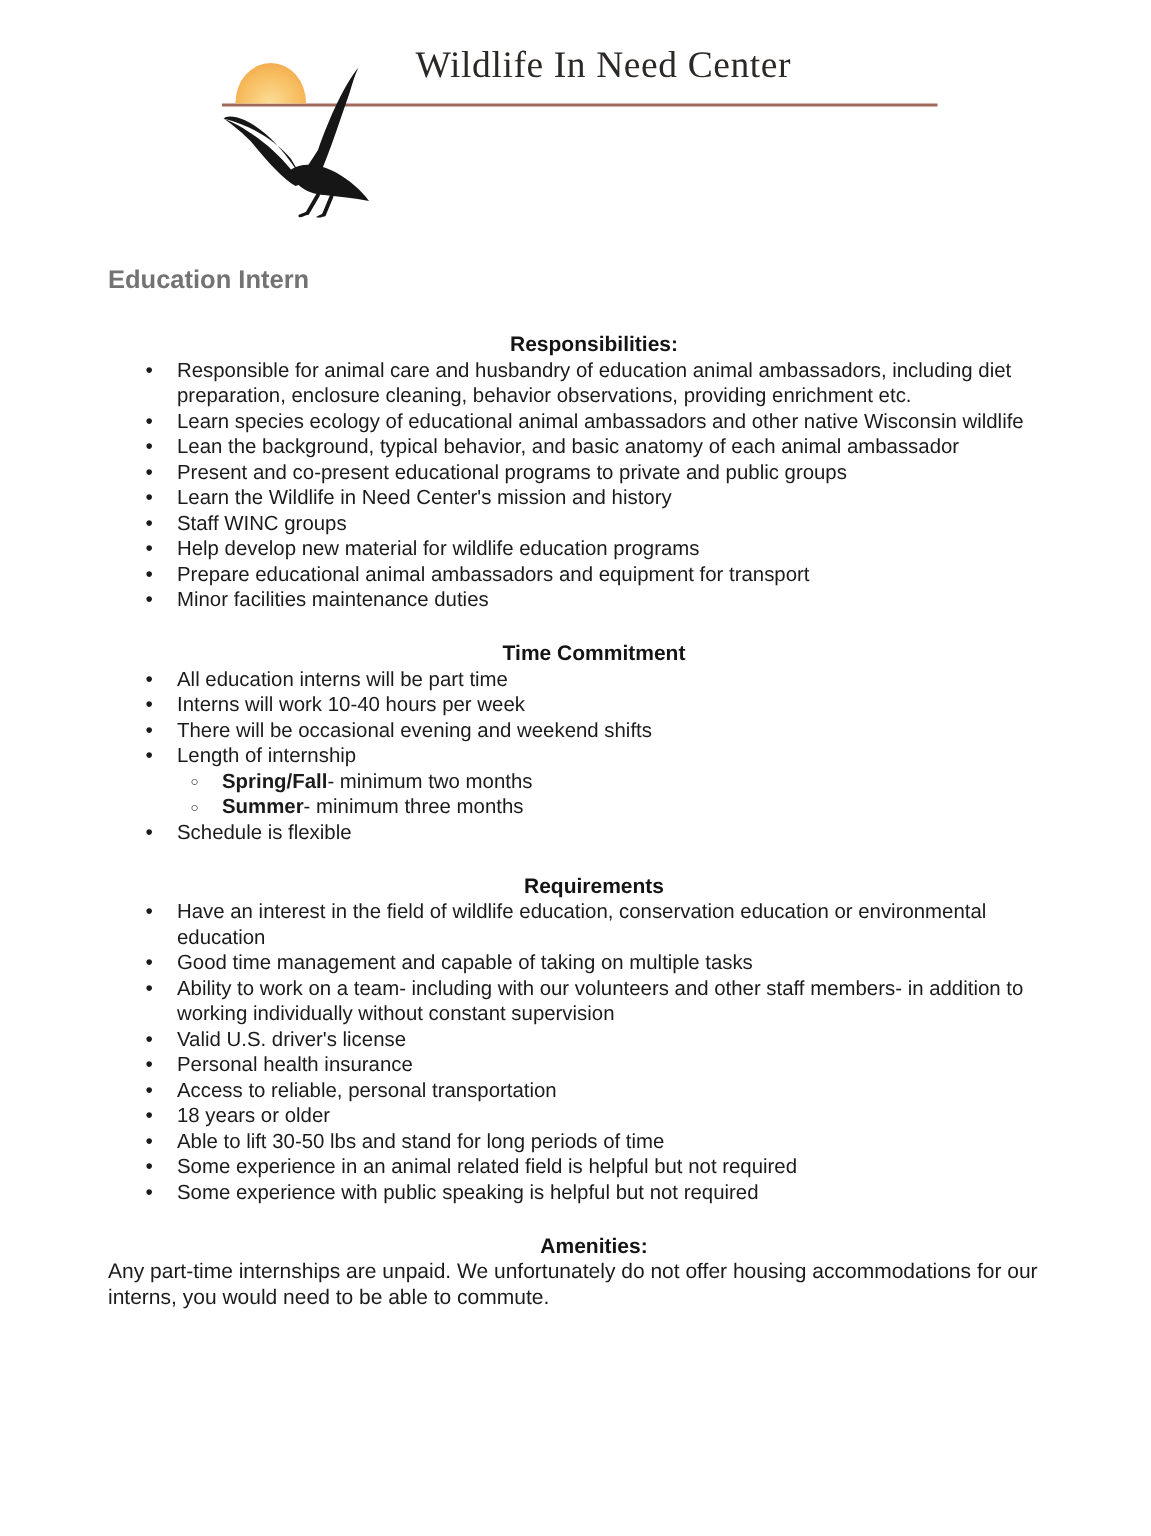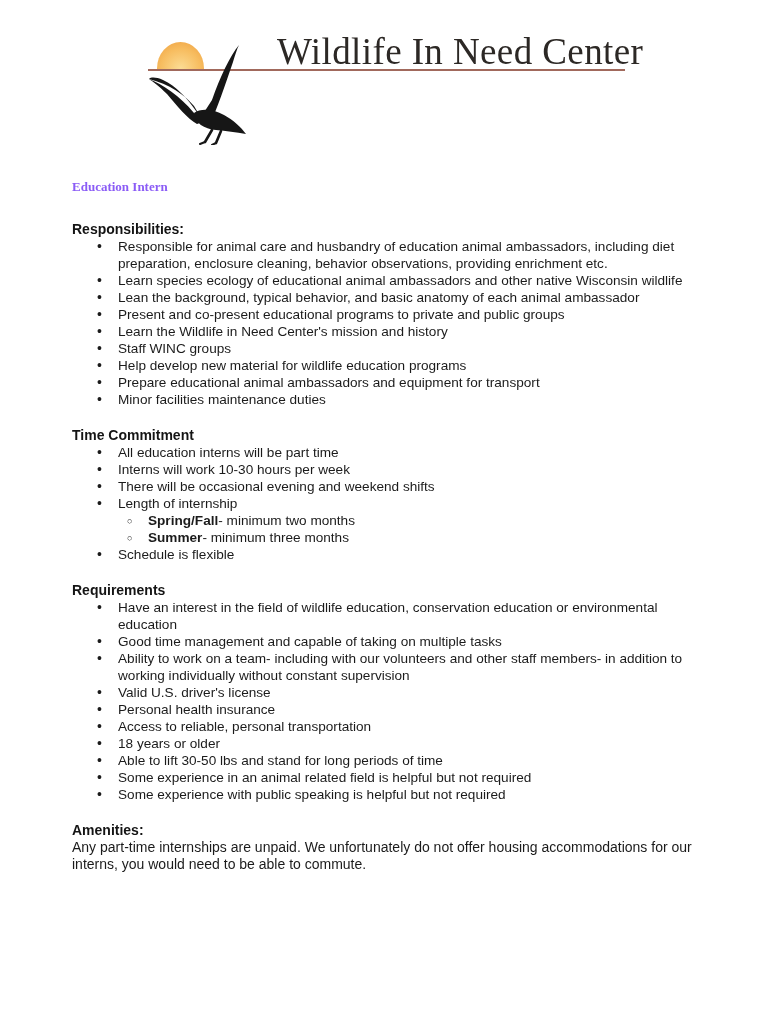--- a/index.html
+++ b/index.html
@@ -23,38 +23,38 @@
     position: absolute; left: 157px; top: 42px;
     width: 47px; height: 27px;
     border-radius: 24px 24px 0 0 / 27px 27px 0 0;
     background: radial-gradient(circle at 50% 100%, #fcdd96 0%, #f7bd60 55%, #ee9c3c 100%);
   }
   .bird { position: absolute; left: 142px; top: 43px; width: 110px; height: 102px; }
   .org-name {
     position: absolute; left: 277px; top: 30px;
     font-family: "Liberation Serif", serif;
     font-weight: 400;
-    font-size: 37px;
+    font-size: 25px;
     letter-spacing: 0.4px;
     color: #2c2825;
     white-space: nowrap;
     margin: 0;
   }
 
   
   .content {
     position: absolute; left: 72px; top: 177px; width: 648px;
   }
   .doc-title {
-    font-size: 13px; font-weight: bold; line-height: 20px;
-    margin: 0 0 5px 0; color: #8b5cf6; font-family: Liberation Serif, serif;
+    font-size: 17px; font-weight: bold; line-height: 20px;
+    margin: 0 0 5px 0; color: #737373;
   }
   .section-heading {
     font-size: 14px; font-weight: bold; line-height: 17px;
-    margin: 19px 0 0 0; color: #141414;
+    margin: 19px 0 0 0; color: #141414; text-align: center;
   }
   .section-heading.first { margin-top: 24px; }
   ul.bullet-list { list-style: none; margin: 0; padding: 0; }
   ul.bullet-list li {
     position: relative;
     font-size: 13.6px; line-height: 17px;
     padding-left: 46px;
   }
   ul.bullet-list li::before {
     content: "\2022";
@@ -106,21 +106,21 @@
           <li>Present and co-present educational programs to private and public groups</li>
           <li>Learn the Wildlife in Need Center's mission and history</li>
           <li>Staff WINC groups</li>
           <li>Help develop new material for wildlife education programs</li>
           <li>Prepare educational animal ambassadors and equipment for transport</li>
           <li>Minor facilities maintenance duties</li>
         </ul>
         <h3 class="section-heading">Time Commitment</h3>
         <ul class="bullet-list">
           <li>All education interns will be part time</li>
-          <li>Interns will work 10-30 hours per week</li>
+          <li>Interns will work 10-40 hours per week</li>
           <li>There will be occasional evening and weekend shifts</li>
           <li>Length of internship</li>
           <li class="sub-item"><b>Spring/Fall</b>- minimum two months</li>
           <li class="sub-item"><b>Summer</b>- minimum three months</li>
           <li>Schedule is flexible</li>
         </ul>
         <h3 class="section-heading">Requirements</h3>
         <ul class="bullet-list">
           <li>Have an interest in the field of wildlife education, conservation education or environmental education</li>
           <li>Good time management and capable of taking on multiple tasks</li>

